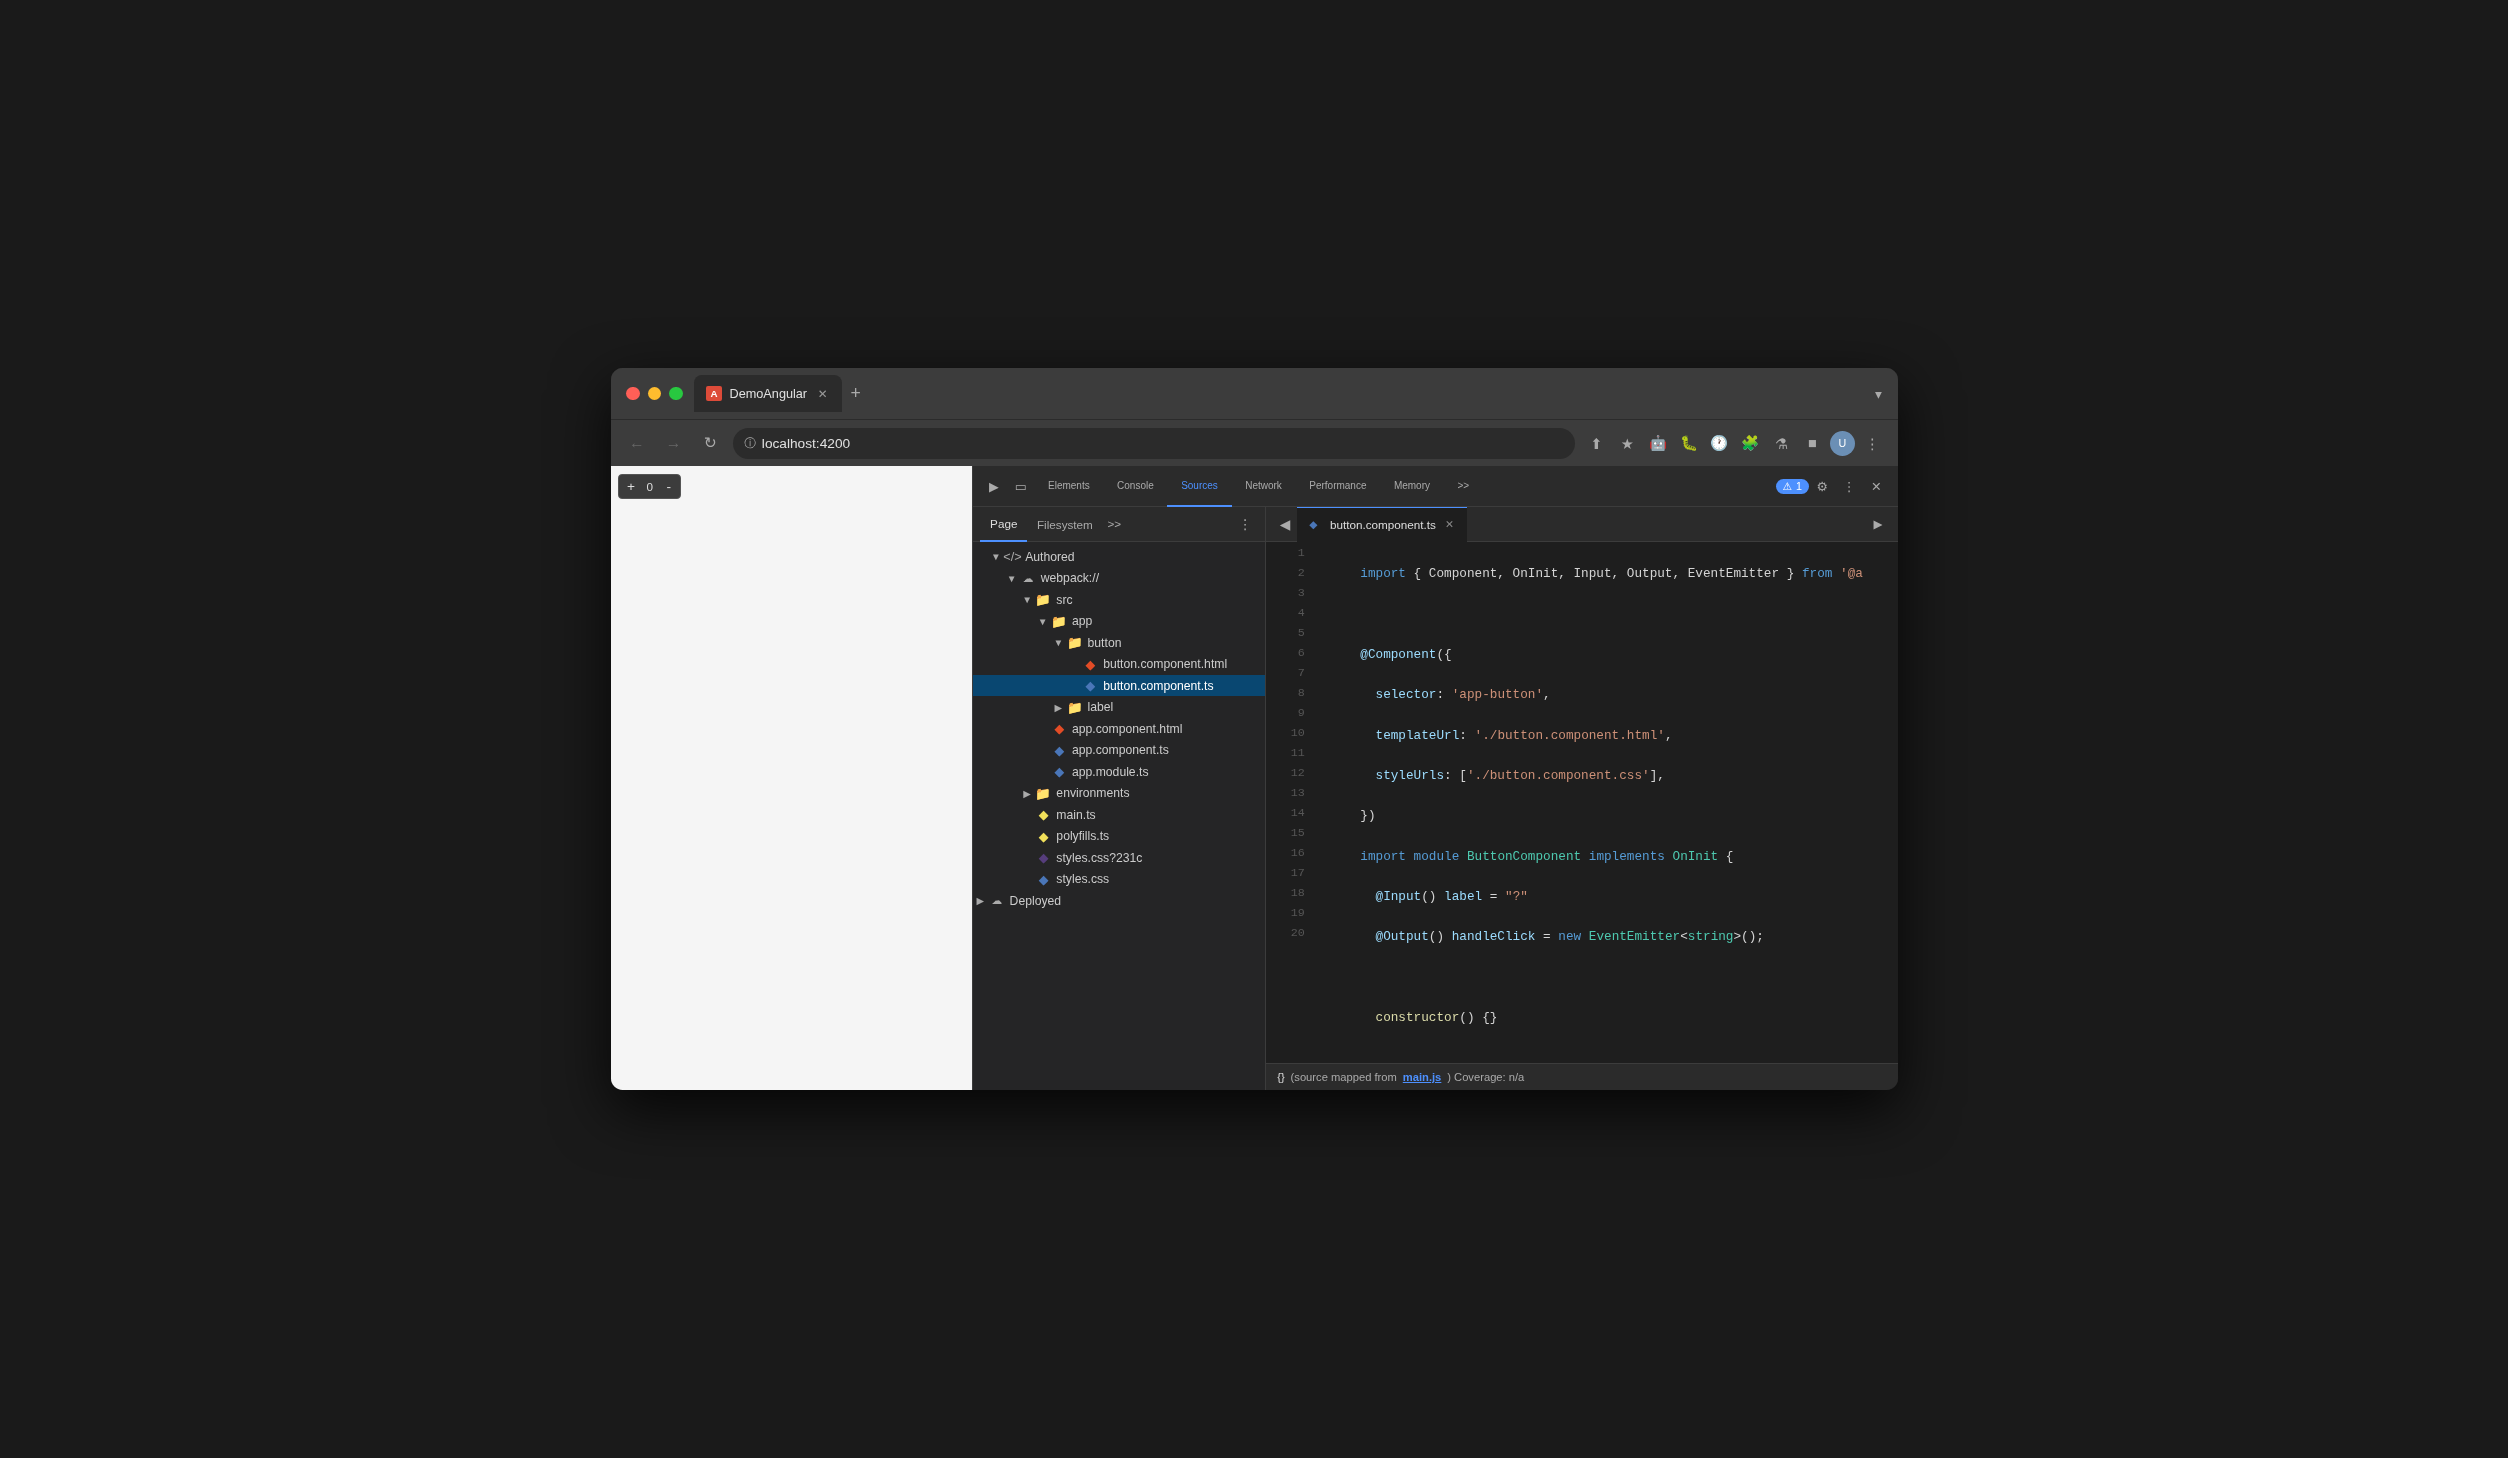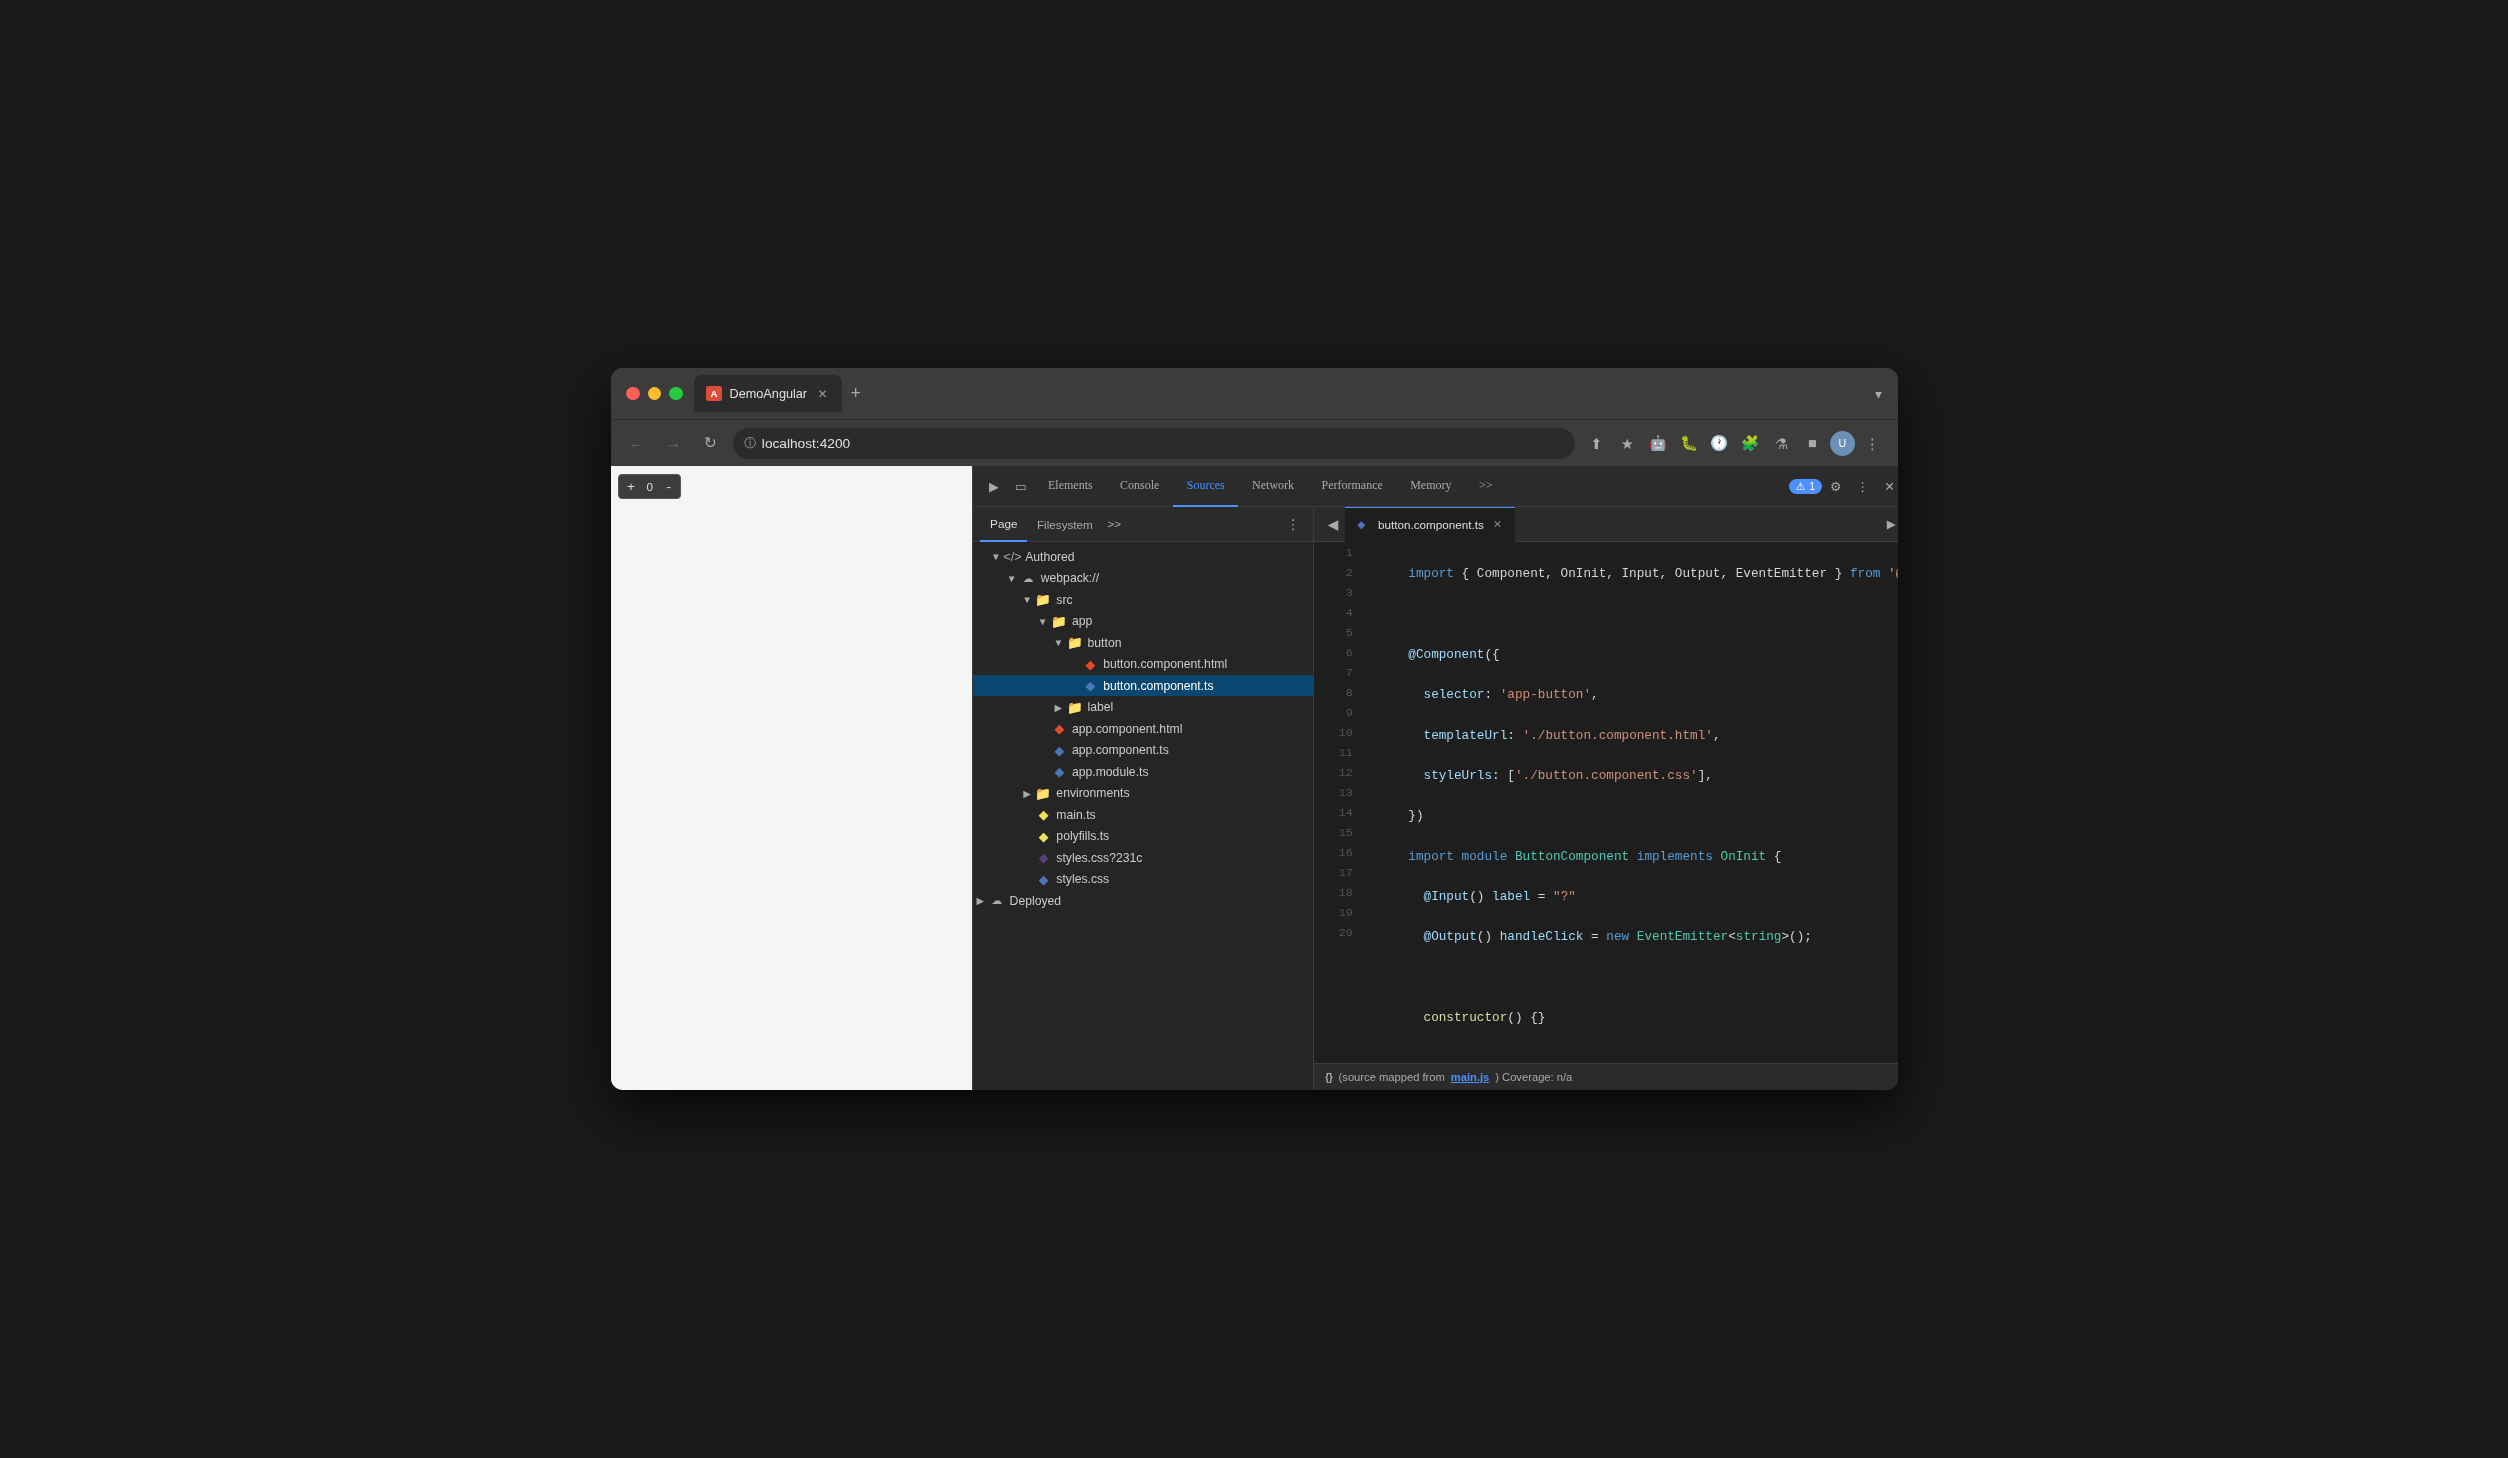--- a/index.html
+++ b/index.html
@@ -223,26 +223,25 @@
       height: 41px;
       border-bottom: 1px solid #3c3c3c;
       padding: 0 7.8px;
       flex-shrink: 0;
     }
     .devtools-tab {
       padding: 0 13.7px;
       height: 41px;
       display: flex;
       align-items: center;
-      font-size: 12px;
+      font-size: 10px;
       color: #aaa;
       cursor: pointer;
       border-bottom: 2px solid transparent;
       margin-bottom: -1px;
-      font-family: Liberation Serif, serif;
     }
     .devtools-tab.active {
       color: #4d90fe;
       border-bottom-color: #4d90fe;
     }
     .devtools-tab-spacer { flex: 1; }
     .devtools-tab-icon {
       width: 27px;
       height: 27px;
       display: flex;
@@ -264,21 +263,21 @@
       gap: 3.9px;
     }
     
     .devtools-body {
       display: flex;
       flex: 1;
       overflow: hidden;
     }
     
     .sources-sidebar {
-      width: 341px;
+      width: 293px;
       background: #252526;
       border-right: 1px solid #3c3c3c;
       display: flex;
       flex-direction: column;
       flex-shrink: 0;
     }
     .sources-subtabs {
       display: flex;
       align-items: center;
       background: #2b2b2b;

